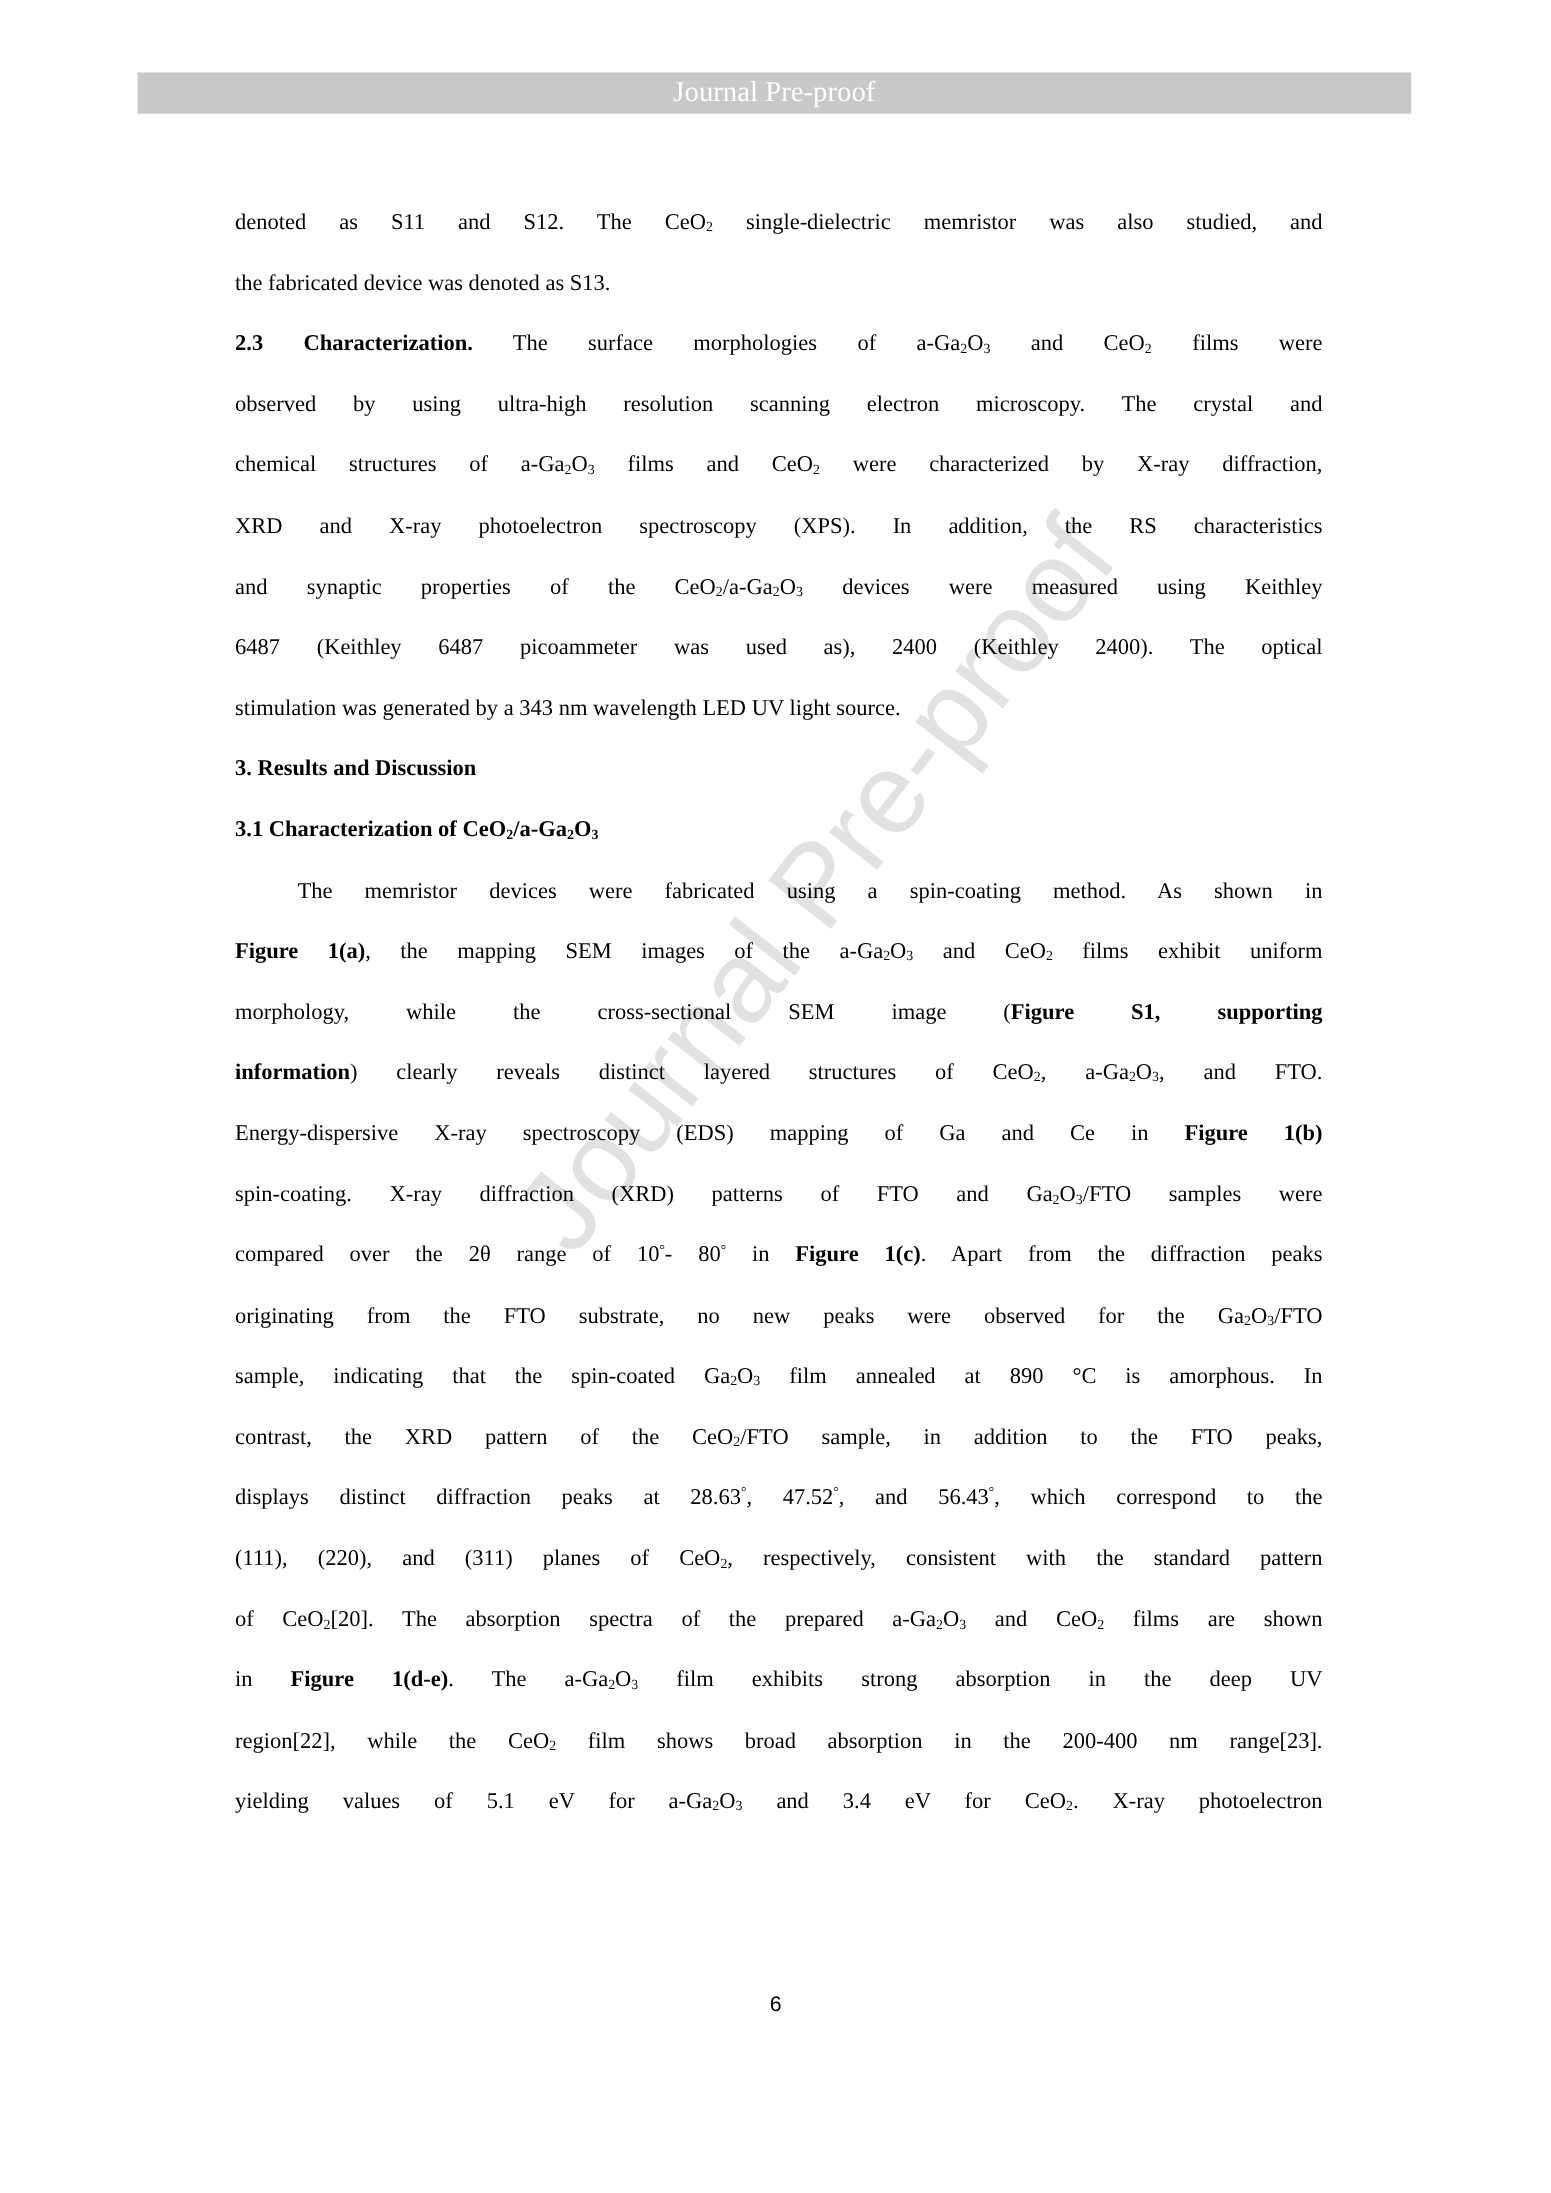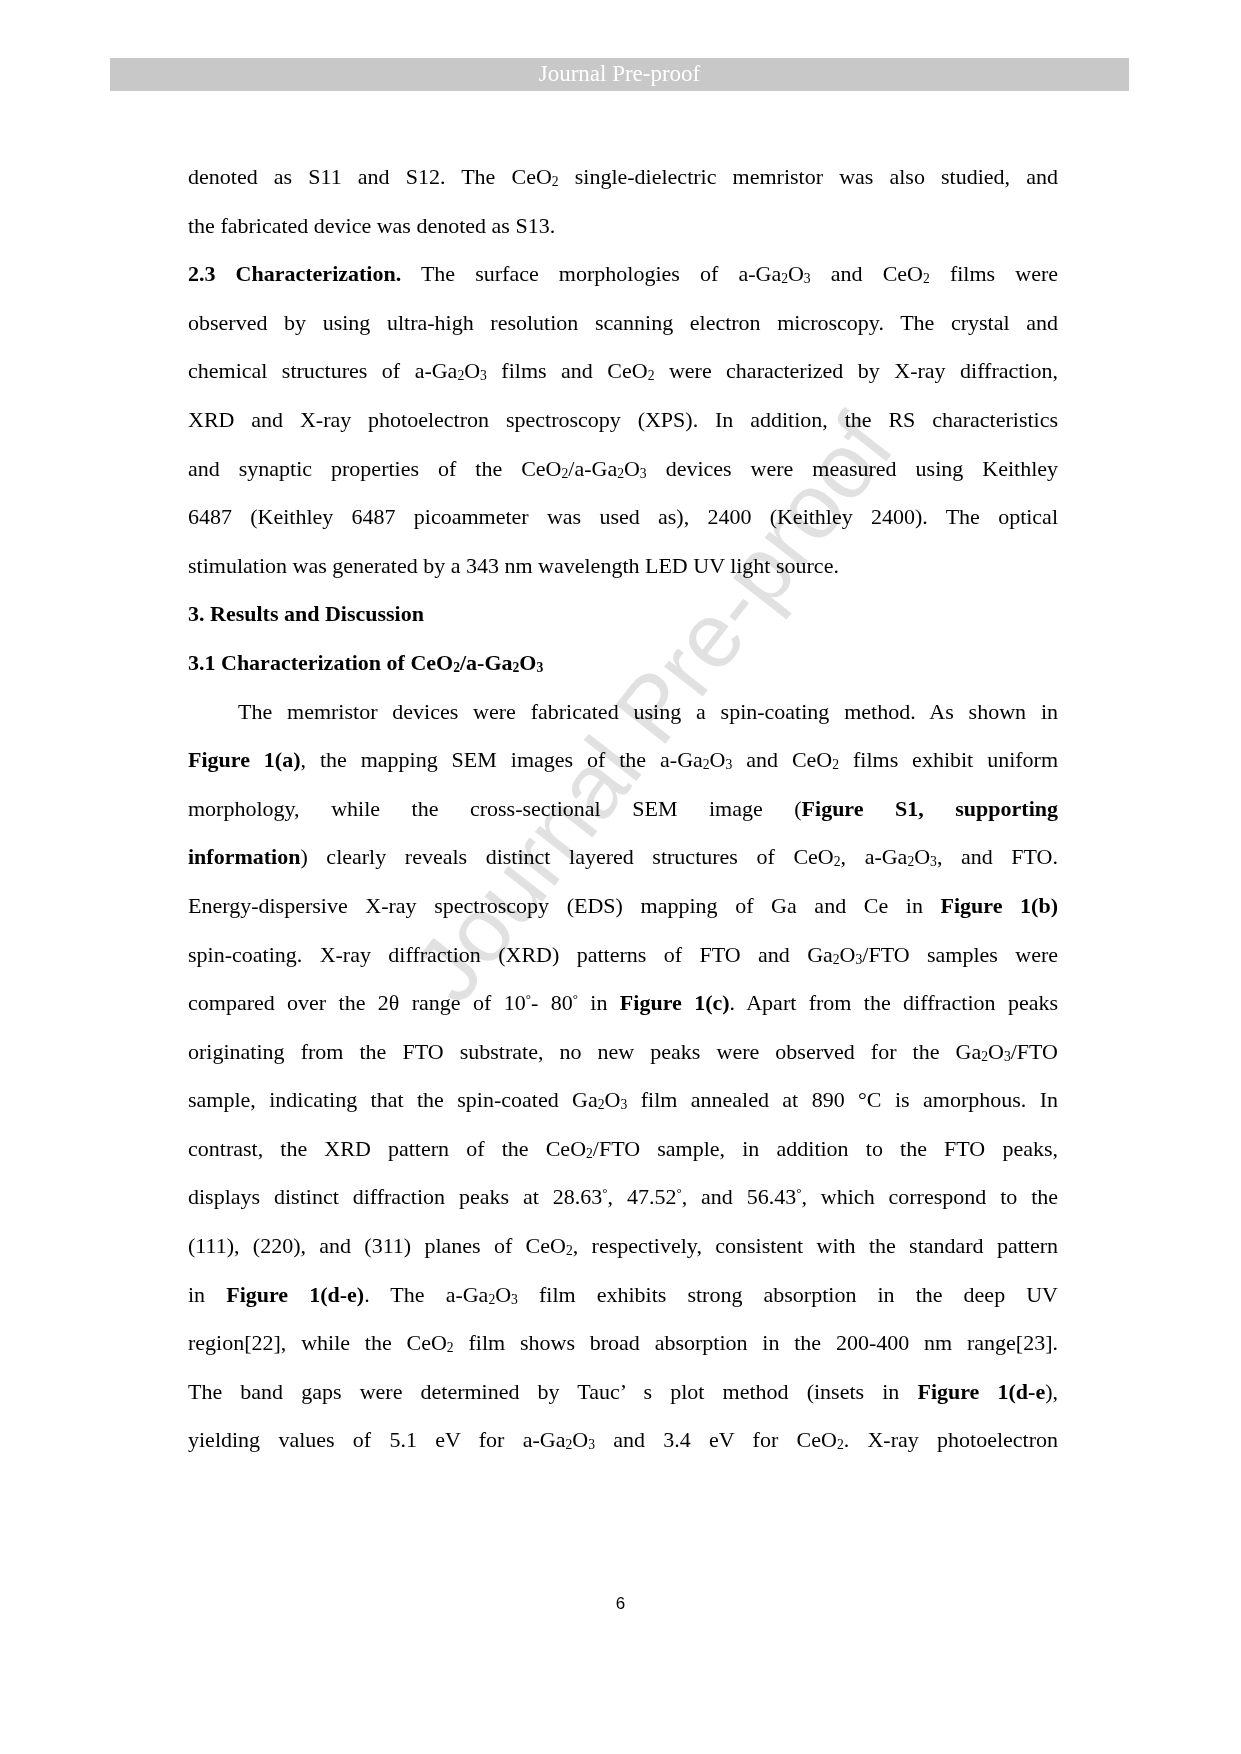--- a/index.html
+++ b/index.html
@@ -3,21 +3,21 @@
 <meta charset="utf-8">
 <style>
   html, body { margin: 0; padding: 0; background: #ffffff; }
   body { width: 1241px; height: 1754px; position: relative; overflow: hidden;
          font-family: "Liberation Serif", "DejaVu Serif", serif; color: #000; }
   .banner { position: absolute; left: 110px; top: 58px; width: 1019px; height: 33px;
             background: #c8c8c8; }
   .banner-text { position: absolute; left: 0; right: 0; top: 2px; text-align: center;
                  color: #ffffff; font-size: 23px; line-height: 28px; }
   .content { position: absolute; left: 188px; top: 153px; width: 870px; }
-  .line { height: 48.6px; line-height: 48.6px; font-size: 22px; white-space: nowrap; }
+  .line { height: 48.6px; line-height: 48.6px; font-size: 18px; white-space: nowrap; }
   .just { text-align: justify; text-align-last: justify; }
   .indent { padding-left: 50px; }
   .bold { font-weight: bold; text-align: center; }
   sub { font-size: 0.62em; vertical-align: -0.18em; line-height: 0; }
   sup { font-size: 0.6em; vertical-align: 0.55em; line-height: 0; }
   .watermark { position: absolute; left: 300px; top: 660px; width: 700px;
                font-family: "Liberation Sans", "DejaVu Sans", sans-serif;
                font-size: 92px; color: rgba(200,200,200,0.55); transform: rotate(-52deg);
                transform-origin: center; white-space: nowrap; pointer-events: none; text-align:center; }
   .page-number { position: absolute; left: 0; width: 1241px; top: 1594px; text-align: center;
@@ -49,19 +49,19 @@
     <div class="line just"><span>morphology, while the cross-sectional SEM image (</span><span class="bold">Figure S1, supporting</span></div>
     <div class="line just"><span class="bold">information</span><span>) clearly reveals distinct layered structures of CeO</span><sub>2</sub><span>, a-Ga</span><sub>2</sub><span>O</span><sub>3</sub><span>, and FTO.</span></div>
     <div class="line just"><span>Energy-dispersive X-ray spectroscopy (EDS) mapping of Ga and Ce in </span><span class="bold">Figure 1(b)</span></div>
     <div class="line just"><span>spin-coating. X-ray diffraction (XRD) patterns of FTO and Ga</span><sub>2</sub><span>O</span><sub>3</sub><span>/FTO samples were</span></div>
     <div class="line just"><span>compared over the 2θ range of 10</span><sup>°</sup><span>- 80</span><sup>°</sup><span> in </span><span class="bold">Figure 1(c)</span><span>. Apart from the diffraction peaks</span></div>
     <div class="line just"><span>originating from the FTO substrate, no new peaks were observed for the Ga</span><sub>2</sub><span>O</span><sub>3</sub><span>/FTO</span></div>
     <div class="line just"><span>sample, indicating that the spin-coated Ga</span><sub>2</sub><span>O</span><sub>3</sub><span> film annealed at 890 °C is amorphous. In</span></div>
     <div class="line just"><span>contrast, the XRD pattern of the CeO</span><sub>2</sub><span>/FTO sample, in addition to the FTO peaks,</span></div>
     <div class="line just"><span>displays distinct diffraction peaks at 28.63</span><sup>°</sup><span>, 47.52</span><sup>°</sup><span>, and 56.43</span><sup>°</sup><span>, which correspond to the</span></div>
     <div class="line just"><span>(111), (220), and (311) planes of CeO</span><sub>2</sub><span>, respectively, consistent with the standard pattern</span></div>
+    <div class="line just"><span>of CeO</span><sub>2</sub><span>[20]. The absorption spectra of the prepared a-Ga</span><sub>2</sub><span>O</span><sub>3</sub><span> and CeO</span><sub>2</sub><span> films are shown</span></div>
     <div class="line just"><span>in </span><span class="bold">Figure 1(d-e)</span><span>. The a-Ga</span><sub>2</sub><span>O</span><sub>3</sub><span> film exhibits strong absorption in the deep UV</span></div>
     <div class="line just"><span>region[22], while the CeO</span><sub>2</sub><span> film shows broad absorption in the 200-400 nm range[23].</span></div>
-    <div class="line just"><span>The band gaps were determined by Tauc’ s plot method (insets in </span><span class="bold">Figure 1(d-e</span><span>),</span></div>
     <div class="line just"><span>yielding values of 5.1 eV for a-Ga</span><sub>2</sub><span>O</span><sub>3</sub><span> and 3.4 eV for CeO</span><sub>2</sub><span>. X-ray photoelectron</span></div>
   </div>
 
 <div class="page-number">6</div>
 
 </body></html>

